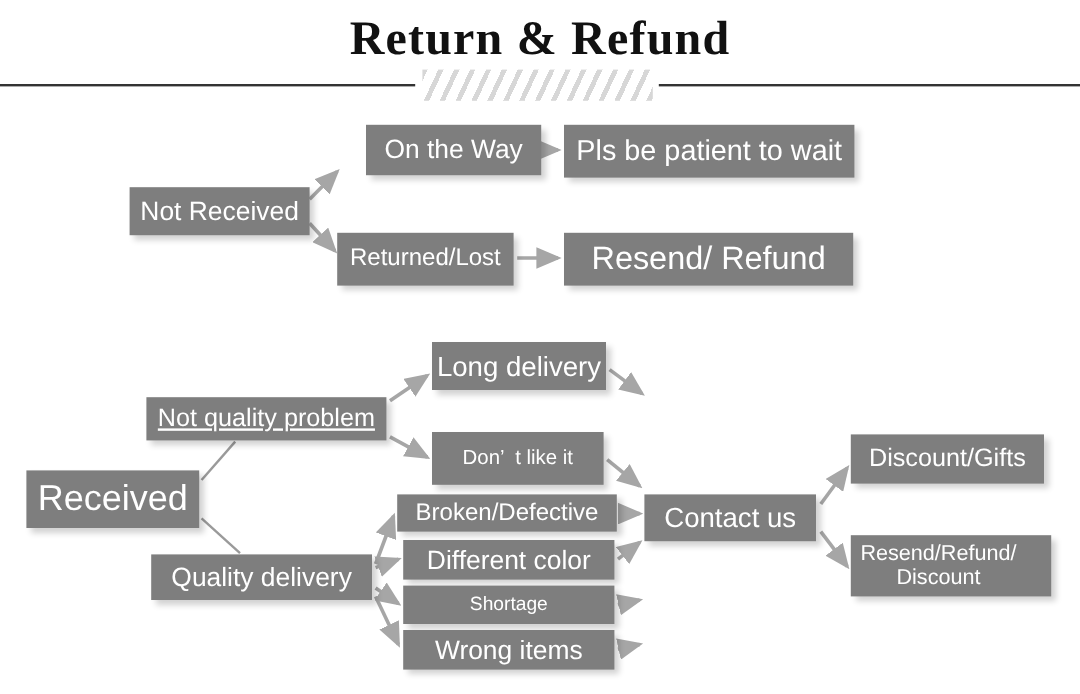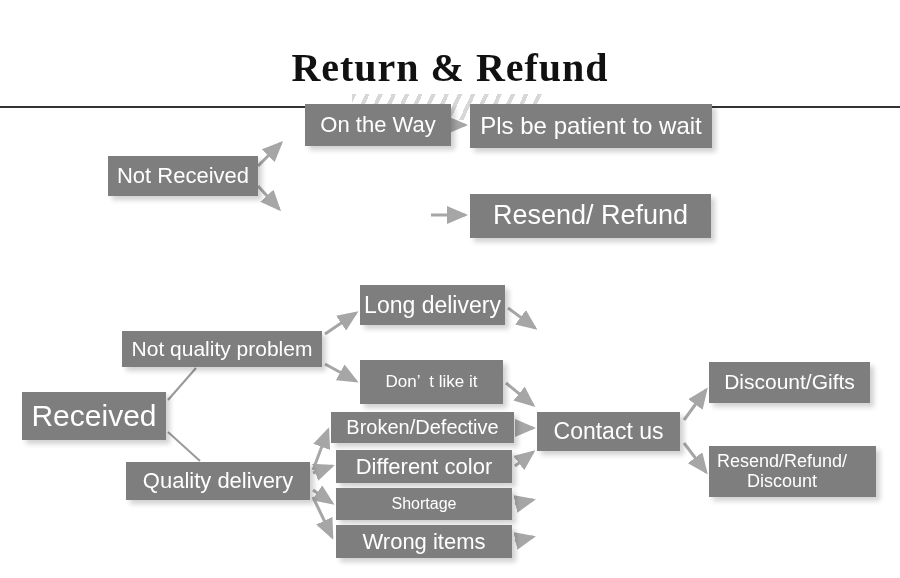--- a/index.html
+++ b/index.html
@@ -14,21 +14,20 @@
     overflow: hidden;
     font-family: "Liberation Sans", sans-serif;
   }
 
   
   #header {
     position: absolute;
     left: 0; top: 0;
     width: 900px;
     height: 92px;
-    margin-top: 36px;
   }
   #page-title {
     position: absolute;
     left: 0; top: 8px;
     width: 900px;
     text-align: center;
     font-family: "Liberation Serif", serif;
     font-size: 40px;
     font-weight: bold;
     letter-spacing: 1px;
@@ -92,21 +91,21 @@
   }
 
   
   #node-not-received   { left:108px; top:156px; width:150px; height:40px; font-size:22px; }
   #node-on-the-way     { left:285px; top:104px; width:146px; height:42px; font-size:22px;margin-left:20px; }
   #node-pls-wait       { left:470px; top:104px; width:242px; height:44px; font-size:24px; }
   #node-returned-lost  { left:281px; top:194px; width:147px; height:44px; font-size:20px; }
   #node-resend-refund  { left:470px; top:194px; width:241px; height:44px; font-size:27px; }
 
   #node-received       { left: 22px; top:392px; width:144px; height:48px; font-size:30px; }
-  #node-not-quality    { left:122px; top:331px; width:200px; height:36px; font-size:21px; }
+  #node-not-quality    { left:122px; top:331px; width:200px; height:36px; font-size:21px;text-decoration:underline; }
   #node-quality        { left:126px; top:462px; width:184px; height:38px; font-size:22px; }
 
   #node-long-delivery  { left:360px; top:285px; width:145px; height:40px; font-size:23px; }
   #node-dont-like      { left:360px; top:360px; width:143px; height:44px; font-size:17px; }
   #node-broken         { left:331px; top:412px; width:183px; height:31px; font-size:20px; }
   #node-different      { left:336px; top:450px; width:176px; height:33px; font-size:22px; }
   #node-shortage       { left:336px; top:488px; width:176px; height:32px; font-size:16px; }
   #node-wrong-items    { left:336px; top:525px; width:176px; height:33px; font-size:22px; }
 
   #node-contact-us     { left:537px; top:412px; width:143px; height:39px; font-size:23px; }
@@ -160,20 +159,21 @@
     <g stroke="#9a9a9a" stroke-width="2" fill="none">
 
       <path d="M168,400 L196,368"></path>
       <path d="M168,432 L200,461"></path>
     </g>
   </svg>
 
   <div class="node" id="node-not-received">Not Received</div>
   <div class="node" id="node-on-the-way">On the Way</div>
   <div class="node" id="node-pls-wait">Pls be patient to wait</div>
+  <div class="node" id="node-returned-lost">Returned/Lost</div>
   <div class="node" id="node-resend-refund">Resend/ Refund</div>
 
   <div class="node" id="node-received">Received</div>
   <div class="node" id="node-not-quality">Not quality problem</div>
   <div class="node" id="node-quality">Quality delivery</div>
 
   <div class="node" id="node-long-delivery">Long delivery</div>
   <div class="node" id="node-dont-like">Don’  t like it</div>
   <div class="node" id="node-broken">Broken/Defective</div>
   <div class="node" id="node-different">Different color</div>

